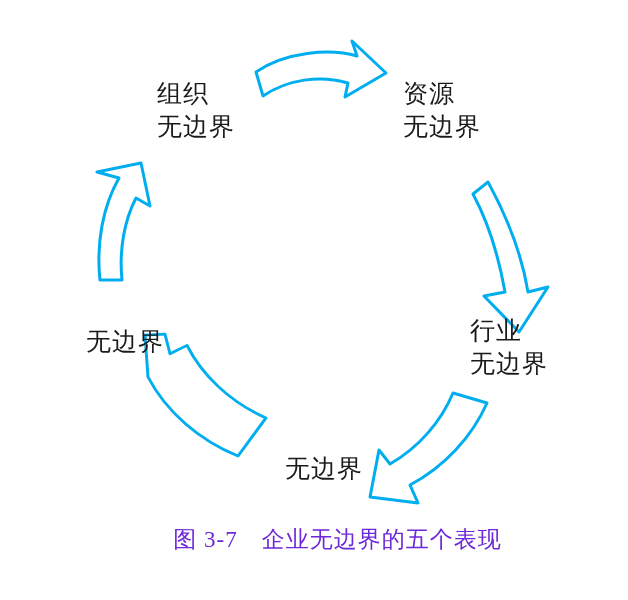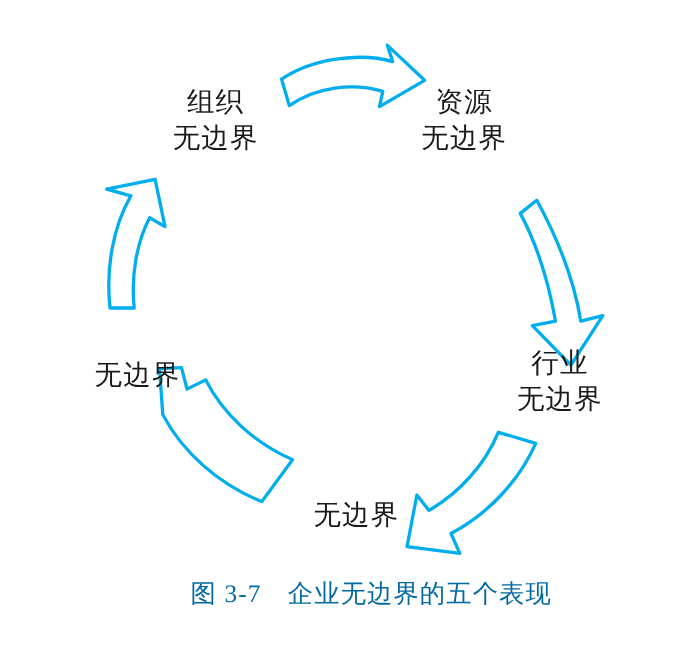--- a/index.html
+++ b/index.html
@@ -20,43 +20,42 @@
     left: 0;
     width: 628px;
     height: 600px;
   }
   .node-label {
     position: absolute;
     color: #1a1a1a;
     font-family: "Liberation Serif", "DejaVu Serif", serif;
     font-size: 25px;
     line-height: 1.33;
-    text-align: center;
     white-space: nowrap;
     letter-spacing: 1px;
     transform: translate(-50%, -50%);
     user-select: none;
   }
   .node-label .line1,
   .node-label .line2 {
     display: block;
   }
   #node-organization { left: 196px; top: 110px; }
-  #node-resource    { left: 422px; top: 110px; }
+  #node-resource    { left: 442px; top: 110px; }
   #node-industry    { left: 509px; top: 322px; margin-top: 25px; }
   #node-product     { left: 324px; top: 469px; }
   #node-customer    { left: 125px; top: 342px; }
 
   #figure-caption {
     position: absolute;
     left: 0;
     right: 0;
     top: 524px;
     text-align: center;
-    color: #0369a1;
+    color: #6d28d9;
     font-family: "Liberation Serif", "DejaVu Serif", serif;
     font-size: 23px;
     letter-spacing: 1px;
     white-space: pre;
     user-select: none;
     padding-left: 47px;
   }
 </style>
 </head>
 <body>

